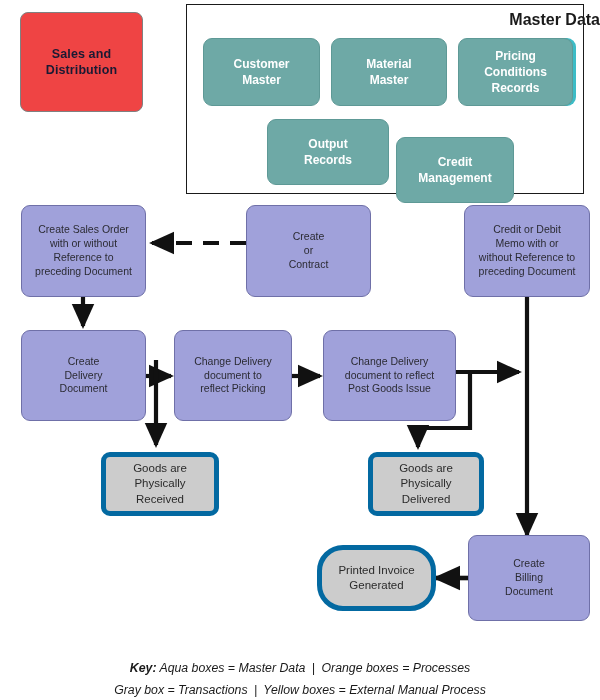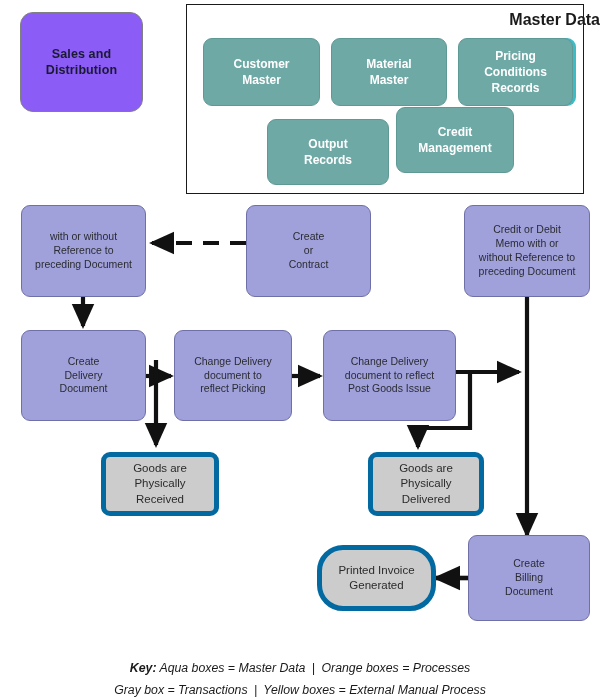--- a/index.html
+++ b/index.html
@@ -36,23 +36,23 @@
     justify-content: center;
     text-align: center;
     line-height: 1.32;
     border-radius: 9px;
     z-index: 5;
   }
   .node span { display: block; width: 100%; }
 
   
   .module-box {
-    background: #8b5cf6;
+    background: #ef4444;
     border: 1px solid #808080;
-    border-radius: 13px;
+    border-radius: 8px;
     font-weight: bold;
     font-size: 12.5px;
     color: #1a1a33;
     letter-spacing: 0.1px;
   }
 
   
   .masterdata-frame {
     position: absolute;
     box-sizing: border-box;
@@ -198,29 +198,30 @@
     </span>
   </div>
 
   <div class="node aqua" style="left:267px; top:119px; width:122px; height:66px;">
     <span>
       <span>Output</span>
       <span>Records</span>
     </span>
   </div>
 
-  <div class="node aqua" style="left:396px; top:107px; width:118px; height:66px;">
+  <div class="node aqua" style="left:396px; top:137px; width:118px; height:66px;">
     <span>
       <span>Credit</span>
       <span>Management</span>
     </span>
   </div>
 
   <div class="node purple" style="left:21px; top:205px; width:125px; height:92px;">
     <span>
+      <span>Create Sales Order</span>
       <span>with or without</span>
       <span>Reference to</span>
       <span>preceding Document</span>
     </span>
   </div>
 
   <div class="node purple" style="left:246px; top:205px; width:125px; height:92px;">
     <span>
       <span>Create</span>
       <span>or</span>

